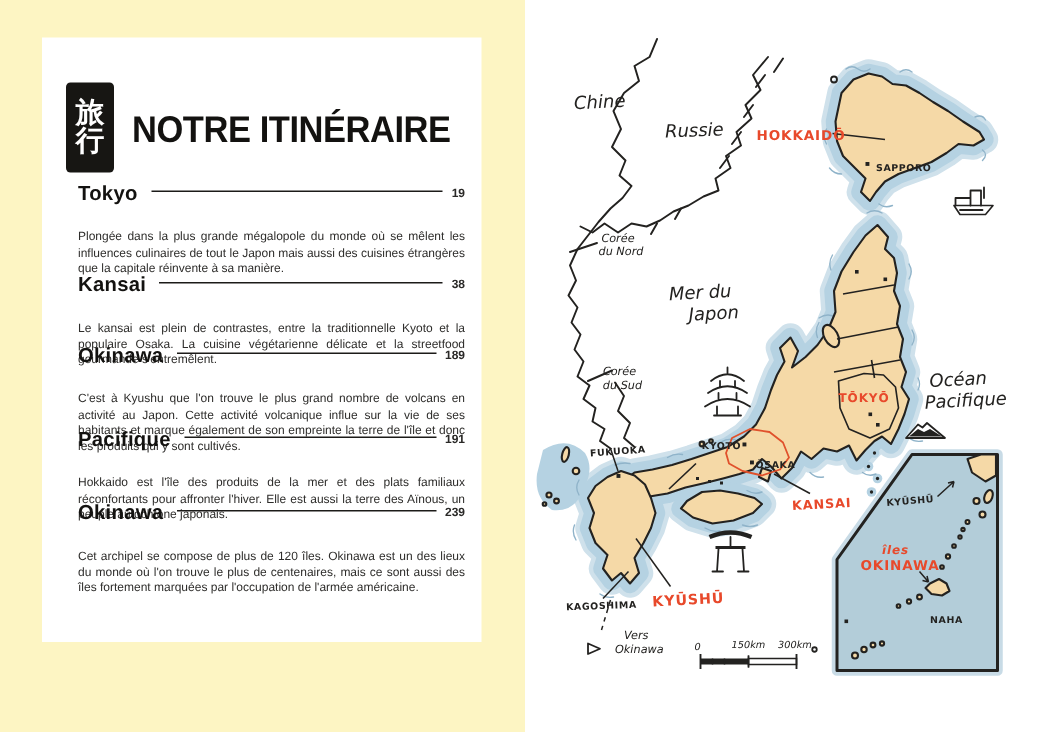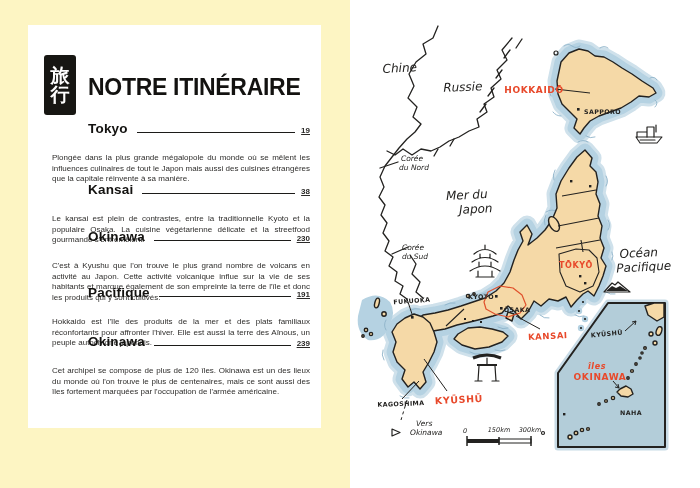--- a/index.html
+++ b/index.html
@@ -17,24 +17,24 @@
   body{font-family:"Liberation Sans",sans-serif;background:#888;}
   .spread{position:relative;width:700px;height:488px;background:var(--c-yellow);overflow:hidden;}
   .page-left{position:absolute;left:0;top:0;width:350px;height:488px;background:var(--c-yellow);}
   .toc-card{position:absolute;left:28px;top:25px;width:293px;height:403px;background:var(--c-paper);}
   .stamp{position:absolute;left:16px;top:30px;width:32px;height:60px;background:#171613;border-radius:3px;
          display:flex;flex-direction:column;align-items:center;justify-content:center;color:#fff;
          font-weight:bold;font-size:19px;line-height:0.98;font-family:"DejaVu Sans",sans-serif;}
   .page-title{position:absolute;left:60px;top:48px;width:230px;font-weight:bold;font-size:23px;
               letter-spacing:-0.3px;color:#131210;transform:scaleY(1.08);}
   .toc-section{position:absolute;left:24px;width:258px;}
-  .toc-head{display:flex;align-items:flex-end;margin-left:36px;}
+  .toc-head{display:flex;align-items:center;}
   .toc-head .t{font-weight:bold;font-size:13.5px;color:#131210;letter-spacing:0.2px;}
   .toc-head .rule{flex:1;border-bottom:1.5px solid #1c1b19;margin:0 6px 3px 9px;}
-  .toc-head .pg{font-size:8px;font-weight:bold;color:#2a2927;padding-bottom:1px;text-decoration:underline;}
+  .toc-head .pg{font-size:8px;font-weight:bold;color:#2a2927;padding-bottom:1px;}
   .toc-body{margin-top:17px;font-size:8px;line-height:1.33;text-align:justify;color:#2e2d2b;}
   .page-right{position:absolute;left:350px;top:0;width:350px;height:488px;background:var(--c-paper);}
   svg{display:block;}
   .coast{fill:none;stroke:var(--c-ink);stroke-width:1.3;stroke-linejoin:round;stroke-linecap:round;}
   .band{fill:none;stroke:var(--c-water);stroke-width:13;stroke-linejoin:round;stroke-linecap:round;}
   .band2{fill:none;stroke:#cfe1eb;stroke-width:19;stroke-linejoin:round;stroke-linecap:round;}
   .ripple{fill:none;stroke:var(--c-water-edge);stroke-width:0.9;stroke-linecap:round;}
   .land{fill:var(--c-land);stroke:var(--c-ink);stroke-width:1.4;stroke-linejoin:round;}
   .border{fill:none;stroke:var(--c-ink);stroke-width:1.1;stroke-linejoin:round;}
   .kborder{fill:none;stroke:var(--c-kansai);stroke-width:1.2;stroke-linejoin:round;}
@@ -80,21 +80,21 @@
           <span class="rule"></span>
           <span class="pg">38</span>
         </div>
         <div class="toc-body">Le kansai est plein de contrastes, entre la traditionnelle Kyoto et la populaire Osaka. La cuisine végétarienne délicate et la streetfood gourmande s'entremêlent.</div>
       </div>
 
       <div class="toc-section" style="top:204px">
         <div class="toc-head">
           <span class="t">Okinawa</span>
           <span class="rule"></span>
-          <span class="pg">230</span>
+          <span class="pg">189</span>
         </div>
         <div class="toc-body">C'est à Kyushu que l'on trouve le plus grand nombre de volcans en activité au Japon. Cette activité volcanique influe sur la vie de ses habitants et marque également de son empreinte la terre de l'île et donc les produits qui y sont cultivés.</div>
       </div>
 
       <div class="toc-section" style="top:260px">
         <div class="toc-head">
           <span class="t">Pacifique</span>
           <span class="rule"></span>
           <span class="pg">191</span>
         </div>

